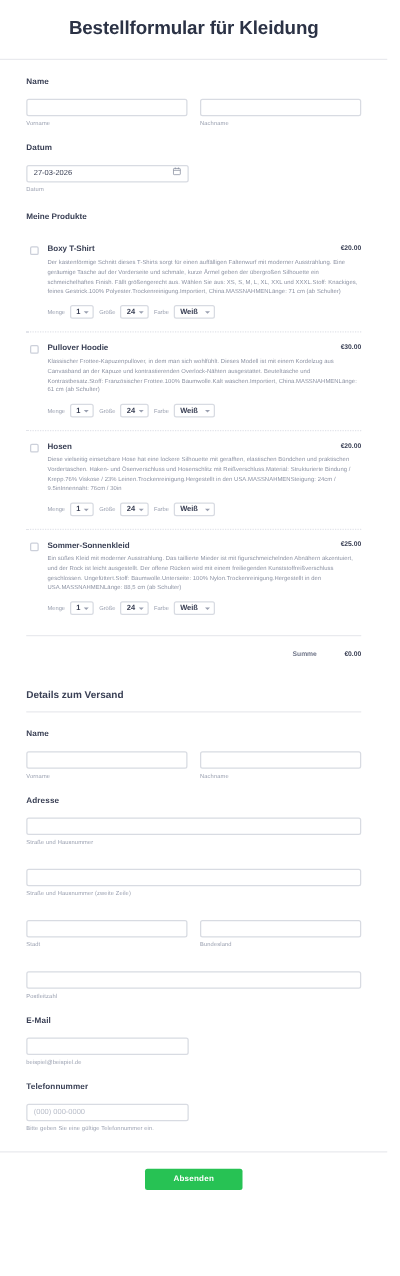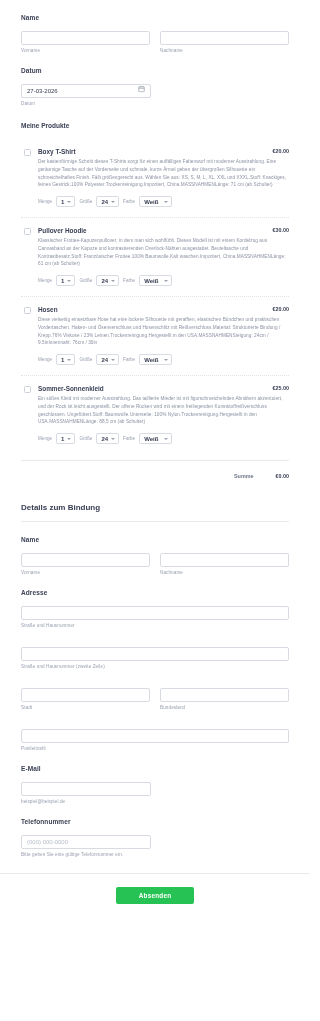--- a/index.html
+++ b/index.html
@@ -196,20 +196,23 @@
     font-family: "Liberation Sans", sans-serif;
     cursor: pointer;
     letter-spacing: .2px;
   }
 </style>
 </head>
 <body>
 
 <div class="page">
 
+  <div class="header">
+    <h1 class="form-title">Bestellformular für Kleidung</h1>
+  </div>
 
   <div class="body-wrap">
 
     <div class="field-block">
       <div class="field-label">Name</div>
       <div class="row2">
         <div>
           <input class="input" type="text" value="" style="">
           <div class="helper">Vorname</div>
         </div>
@@ -353,21 +356,21 @@
       </div>
 
     </div>
 
     <div class="summe-sep"></div>
     <div class="summe-row">
       <span class="summe-label">Summe</span>
       <span class="summe-val">€0.00</span>
     </div>
 
-    <div class="versand-title">Details zum Bindung</div>
+    <div class="versand-title">Details zum Versand</div>
     <div class="versand-rule"></div>
 
     <div class="field-block">
       <div class="field-label">Name</div>
       <div class="row2">
         <div>
           <input class="input" type="text" value="" style="">
           <div class="helper">Vorname</div>
         </div>
         <div>

